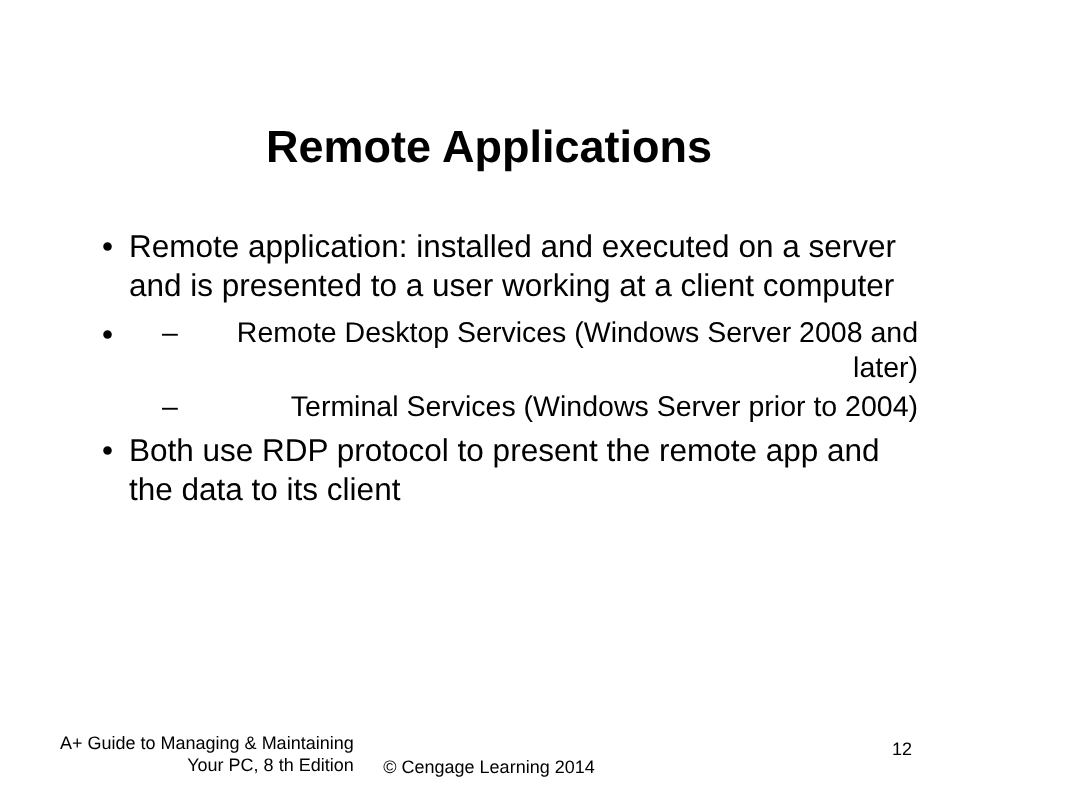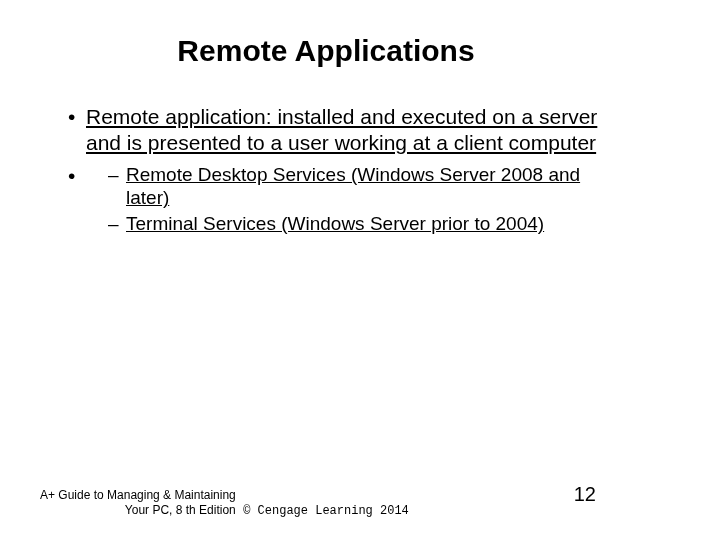--- a/index.html
+++ b/index.html
@@ -1,43 +1,44 @@
 <!DOCTYPE html>
 <html><head>
 <meta charset="utf-8">
 <style>
   * { margin: 0; padding: 0; box-sizing: border-box; }
   html, body { width: 720px; height: 540px; background: #fff; font-family: Arial, Helvetica, sans-serif; color: #000; }
-  .slide { position: relative; width: 652px; height: 540px; padding: 24px 40px 0 40px; }
+  .slide { position: relative; width: 652px; height: 540px; padding: 72px 40px 0 40px; }
   .title { font-size: 30px; text-align: center; margin-top: 10px; margin-bottom: 36px; }
   ul.level1 { list-style: none; font-size: 21px; line-height: 1.25; padding-left: 28px; }
-  ul.level1 > li { position: relative; padding-left: 18px; margin-bottom: 4px; text-decoration: underline; }
+  ul.level1 > li { position: relative; padding-left: 18px; margin-bottom: 4px; }
   ul.level1 > li::before { content: "•"; position: absolute; left: 0; top: 0; }
-  ul.level2 { list-style: none; font-size: 19px; margin-top: 6px; padding-left: 22px; }
+  ul.level2 { list-style: none; font-size: 19px; margin-top: 6px; padding-left: 22px; text-align: right; }
   ul.level2 > li { position: relative; padding-left: 18px; margin-bottom: 2px; }
   ul.level2 > li::before { content: "–"; position: absolute; left: 0; top: 0; }
   .footer { position: absolute; left: 40px; right: 40px; bottom: 22px; font-size: 12px; }
   .footer-left { position: absolute; left: 0; bottom: 0; line-height: 1.25; text-align: right; }
-  .footer-center { position: absolute; left: 0; right: 0; bottom: 0; text-align: center; font-family: Liberation Mono, monospace; }
-  .footer-right { position: absolute; right: 16px; bottom: 12px; font-size: 20px; margin-left: 28px; }
+  .footer-center { position: absolute; left: 0; right: 0; bottom: 0; text-align: center; }
+  .footer-right { position: absolute; right: 4px; bottom: 12px; font-size: 12px; margin-left: 28px; }
 </style>
 </head>
 <body>
 
 <div class="slide">
   <h1 class="title">Remote Applications</h1>
 
   <ul class="level1">
     <li>Remote application: installed and executed on a server and is presented to a user working at a client computer</li>
     <li>
       <ul class="level2">
         <li>Remote Desktop Services (Windows Server 2008 and later)</li>
         <li>Terminal Services (Windows Server prior to 2004)</li>
       </ul>
     </li>
+    <li>Both use RDP protocol to present the remote app and the data to its client</li>
   </ul>
 
   <div class="footer">
     <div class="footer-left">
       <div>A+ Guide to Managing &amp; Maintaining</div>
       <div>Your PC, 8 th Edition</div>
     </div>
     <div class="footer-center">© Cengage Learning 2014</div>
     <div class="footer-right">12</div>
   </div>

